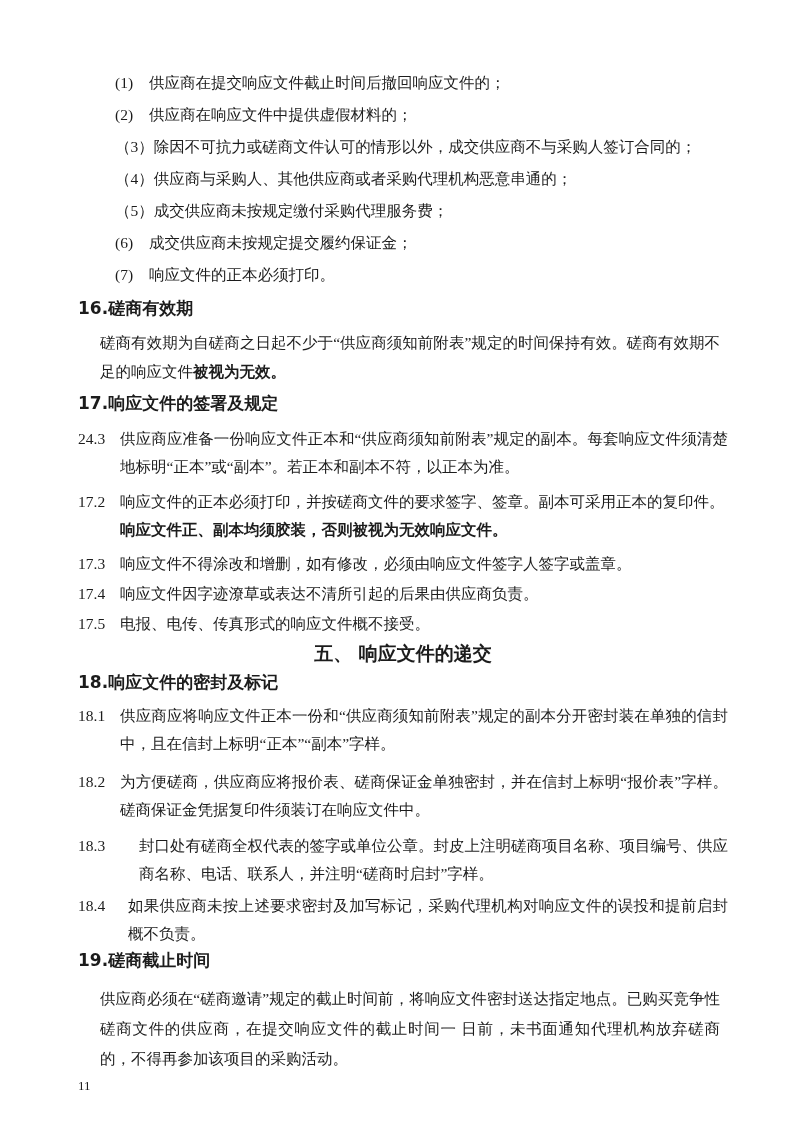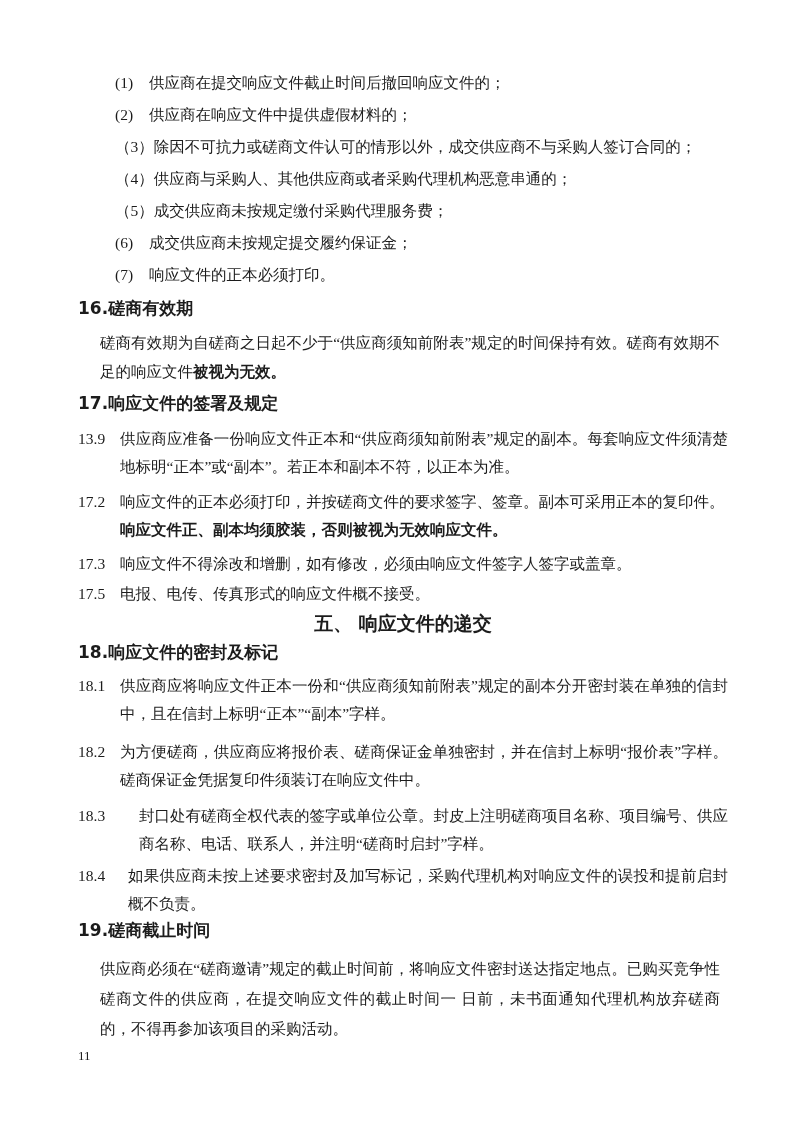--- a/index.html
+++ b/index.html
@@ -127,34 +127,38 @@
   <div class="body-ind body-16">
     <span>磋商有效期为自磋商之日起不少于“供应商须知前附表”规定的时间保持有效。磋商有效期不足的响应文件</span><span class="emph">被视为无效。</span>
   </div>
 
   <div class="h2 h2-17">
     <span class="h2num">17.</span>
     <span>响应文件的签署及规定</span>
   </div>
 
   <div class="clause c17-1">
-    <span class="cnum">13.9</span>
+    <span class="cnum">24.3</span>
     <span class="ctext">供应商应准备一份响应文件正本和“供应商须知前附表”规定的副本。每套响应文件须清楚地标明“正本”或“副本”。若正本和副本不符，以正本为准。</span>
   </div>
 
   <div class="clause c17-2">
     <span class="cnum">17.2</span>
     <span class="ctext"><span>响应文件的正本必须打印，并按磋商文件的要求签字、签章。副本可采用正本的复印件。</span><span class="emph emph-block">响应文件正、副本均须胶装，否则被视为无效响应文件。</span></span>
   </div>
 
   <div class="clause c17-3">
     <span class="cnum">17.3</span>
     <span class="ctext">响应文件不得涂改和增删，如有修改，必须由响应文件签字人签字或盖章。</span>
   </div>
 
+  <div class="clause c17-4">
+    <span class="cnum">17.4</span>
+    <span class="ctext">响应文件因字迹潦草或表达不清所引起的后果由供应商负责。</span>
+  </div>
 
   <div class="clause c17-5">
     <span class="cnum">17.5</span>
     <span class="ctext">电报、电传、传真形式的响应文件概不接受。</span>
   </div>
 
   <div class="chapter">五、 响应文件的递交</div>
 
   <div class="h2 h2-18">
     <span class="h2num">18.</span>

